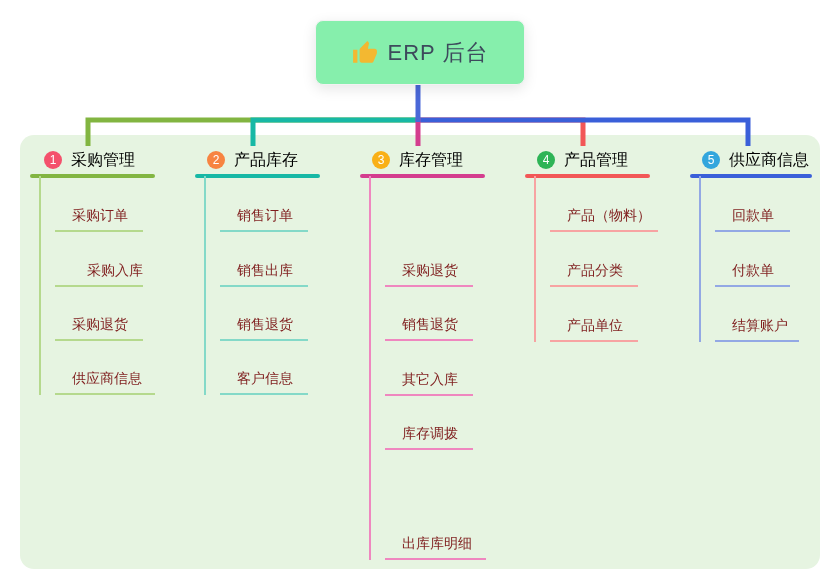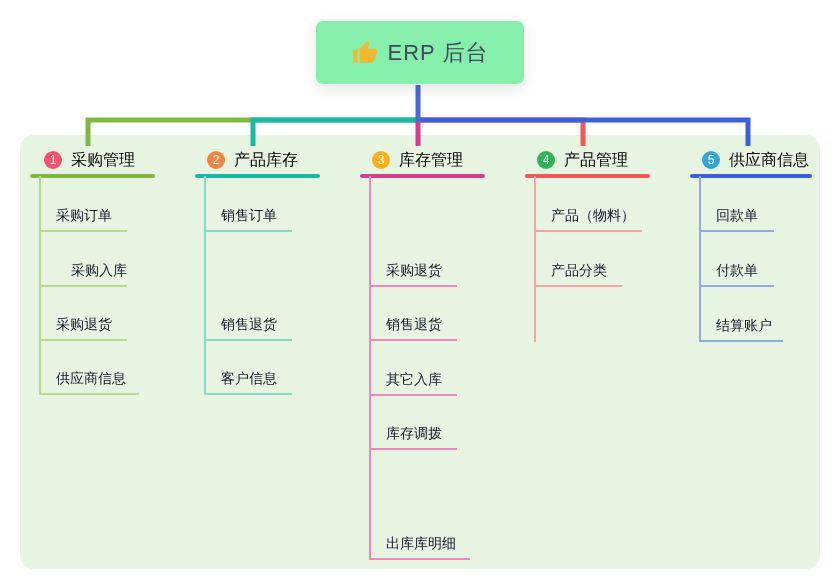--- a/index.html
+++ b/index.html
@@ -27,21 +27,21 @@
     width:18px;height:18px;border-radius:50%;color:#ffffff;font-size:12px;
     display:flex;align-items:center;justify-content:center;flex:0 0 auto;
   }
   .branch-label{font-size:16px;color:#000000;}
   .hline{position:absolute;height:4px;border-radius:2px;z-index:2;}
   .vchild{position:absolute;width:2px;z-index:2;}
   .item{
     position:absolute;height:36px;box-sizing:border-box;z-index:2;
     border-bottom:2px solid transparent;
     display:flex;align-items:flex-end;padding:0 0 5px 17px;
-    font-size:14px;color:#0f172a;white-space:nowrap;
+    font-size:14px;color:#7f1d1d;white-space:nowrap;margin-left:16px;
   }
 </style>
 </head>
 <body>
 
 <div class="stage">
 
   <div class="panel" style="background: rgb(230, 244, 225);"></div>
 
   <svg class="connectors" width="839" height="588">
@@ -94,29 +94,31 @@
   <div class="vchild" style="left: 369px; top: 176px; height: 384px; background: rgb(239, 135, 191);"></div>
   <div class="vchild" style="left: 534px; top: 176px; height: 166px; background: rgb(247, 163, 162);"></div>
   <div class="vchild" style="left: 699px; top: 176px; height: 166px; background: rgb(147, 168, 228);"></div>
 
   <div class="item" style="left: 39px; top: 196px; width: 88px; border-bottom-color: rgb(181, 217, 141);">采购订单</div>
   <div class="item" style="left: 39px; top: 251px; width: 88px; border-bottom-color: rgb(181, 217, 141); padding-left: 32px;">采购入库</div>
   <div class="item" style="left: 39px; top: 305px; width: 88px; border-bottom-color: rgb(181, 217, 141);">采购退货</div>
   <div class="item" style="left: 39px; top: 359px; width: 100px; border-bottom-color: rgb(181, 217, 141);">供应商信息</div>
 
   <div class="item" style="left: 204px; top: 196px; width: 88px; border-bottom-color: rgb(132, 217, 200);">销售订单</div>
+  <div class="item" style="left: 204px; top: 251px; width: 88px; border-bottom-color: rgb(132, 217, 200);">销售出库</div>
   <div class="item" style="left: 204px; top: 305px; width: 88px; border-bottom-color: rgb(132, 217, 200);">销售退货</div>
   <div class="item" style="left: 204px; top: 359px; width: 88px; border-bottom-color: rgb(132, 217, 200);">客户信息</div>
 
   <div class="item" style="left: 369px; top: 251px; width: 88px; border-bottom-color: rgb(239, 135, 191);">采购退货</div>
   <div class="item" style="left: 369px; top: 305px; width: 88px; border-bottom-color: rgb(239, 135, 191);">销售退货</div>
   <div class="item" style="left: 369px; top: 360px; width: 88px; border-bottom-color: rgb(239, 135, 191); text-align: center;">其它入库</div>
   <div class="item" style="left: 369px; top: 414px; width: 88px; border-bottom-color: rgb(239, 135, 191);">库存调拨</div>
   <div class="item" style="left: 369px; top: 524px; width: 101px; border-bottom-color: rgb(239, 135, 191); text-align: right;">出库库明细</div>
 
   <div class="item" style="left: 534px; top: 196px; width: 108px; border-bottom-color: rgb(247, 163, 162);">产品（物料）</div>
   <div class="item" style="left: 534px; top: 251px; width: 88px; border-bottom-color: rgb(247, 163, 162);">产品分类</div>
+  <div class="item" style="left: 534px; top: 306px; width: 88px; border-bottom-color: rgb(247, 163, 162);">产品单位</div>
 
   <div class="item" style="left: 699px; top: 196px; width: 75px; border-bottom-color: rgb(147, 168, 228);">回款单</div>
   <div class="item" style="left: 699px; top: 251px; width: 75px; border-bottom-color: rgb(147, 168, 228);">付款单</div>
   <div class="item" style="left: 699px; top: 306px; width: 84px; border-bottom-color: rgb(147, 168, 228);">结算账户</div>
 
 </div>
 
 </body></html>

